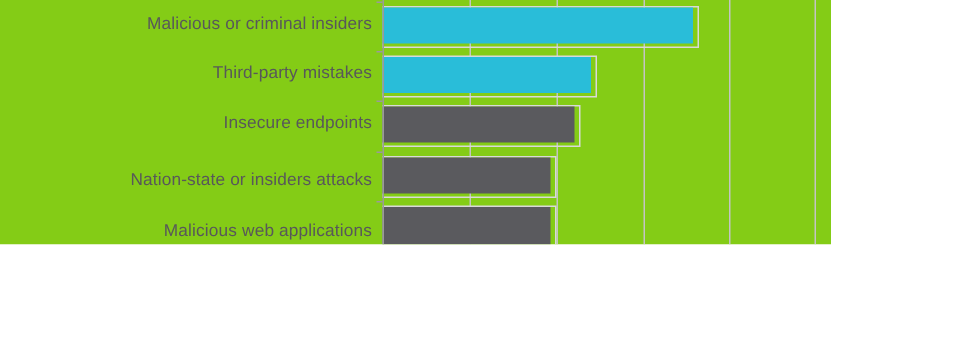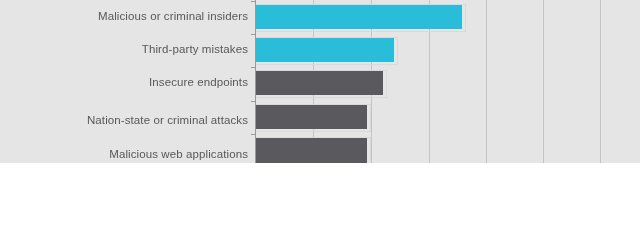--- a/index.html
+++ b/index.html
@@ -5,24 +5,24 @@
   html, body {
     margin: 0;
     padding: 0;
     background: #ffffff;
   }
   body {
     font-family: "Liberation Sans", sans-serif;
   }
   #chart-root {
     position: relative;
-    width: 640px;
+    width: 554px;
     height: 163px;
     overflow: hidden;
-    background: #e5e5e5;
+    background: #84cc16;
     text-decoration: underline;
   }
   
   #label-column {
     position: absolute;
     left: 0;
     top: 0;
     width: 248px;
     height: 163px;
   }
@@ -83,21 +83,21 @@
 </style>
 </head>
 <body>
 
 <div id="chart-root">
 
   <div id="label-column">
     <div class="cat-label" style="top:10px;">Malicious or criminal insiders</div>
     <div class="cat-label" style="top:43px;">Third-party mistakes</div>
     <div class="cat-label" style="top:76px;">Insecure endpoints</div>
-    <div class="cat-label" style="top:114px;">Nation-state or criminal attacks</div>
+    <div class="cat-label" style="top:114px;">Nation-state or insiders attacks</div>
     <div class="cat-label" style="top:148px;">Malicious web applications</div>
   </div>
 
   <div id="axis-line"></div>
 
   <div class="tick-mark" style="top:1px;"></div>
   <div class="tick-mark" style="top:34px;"></div>
   <div class="tick-mark" style="top:67px;"></div>
   <div class="tick-mark" style="top:101px;"></div>
   <div class="tick-mark" style="top:134px;"></div>

